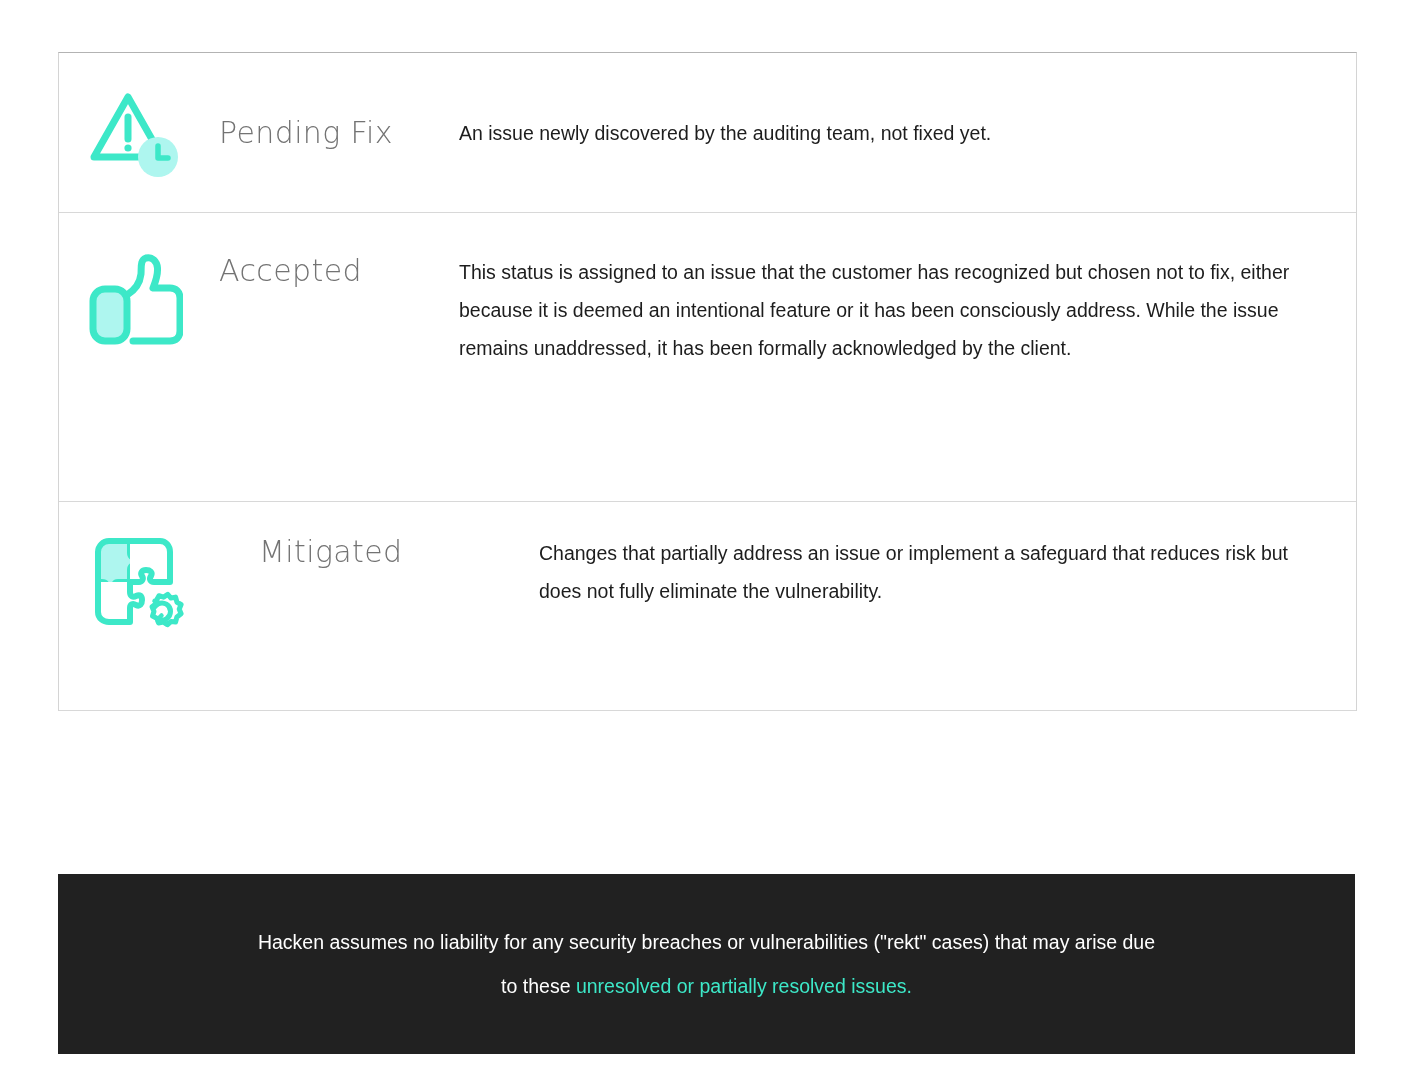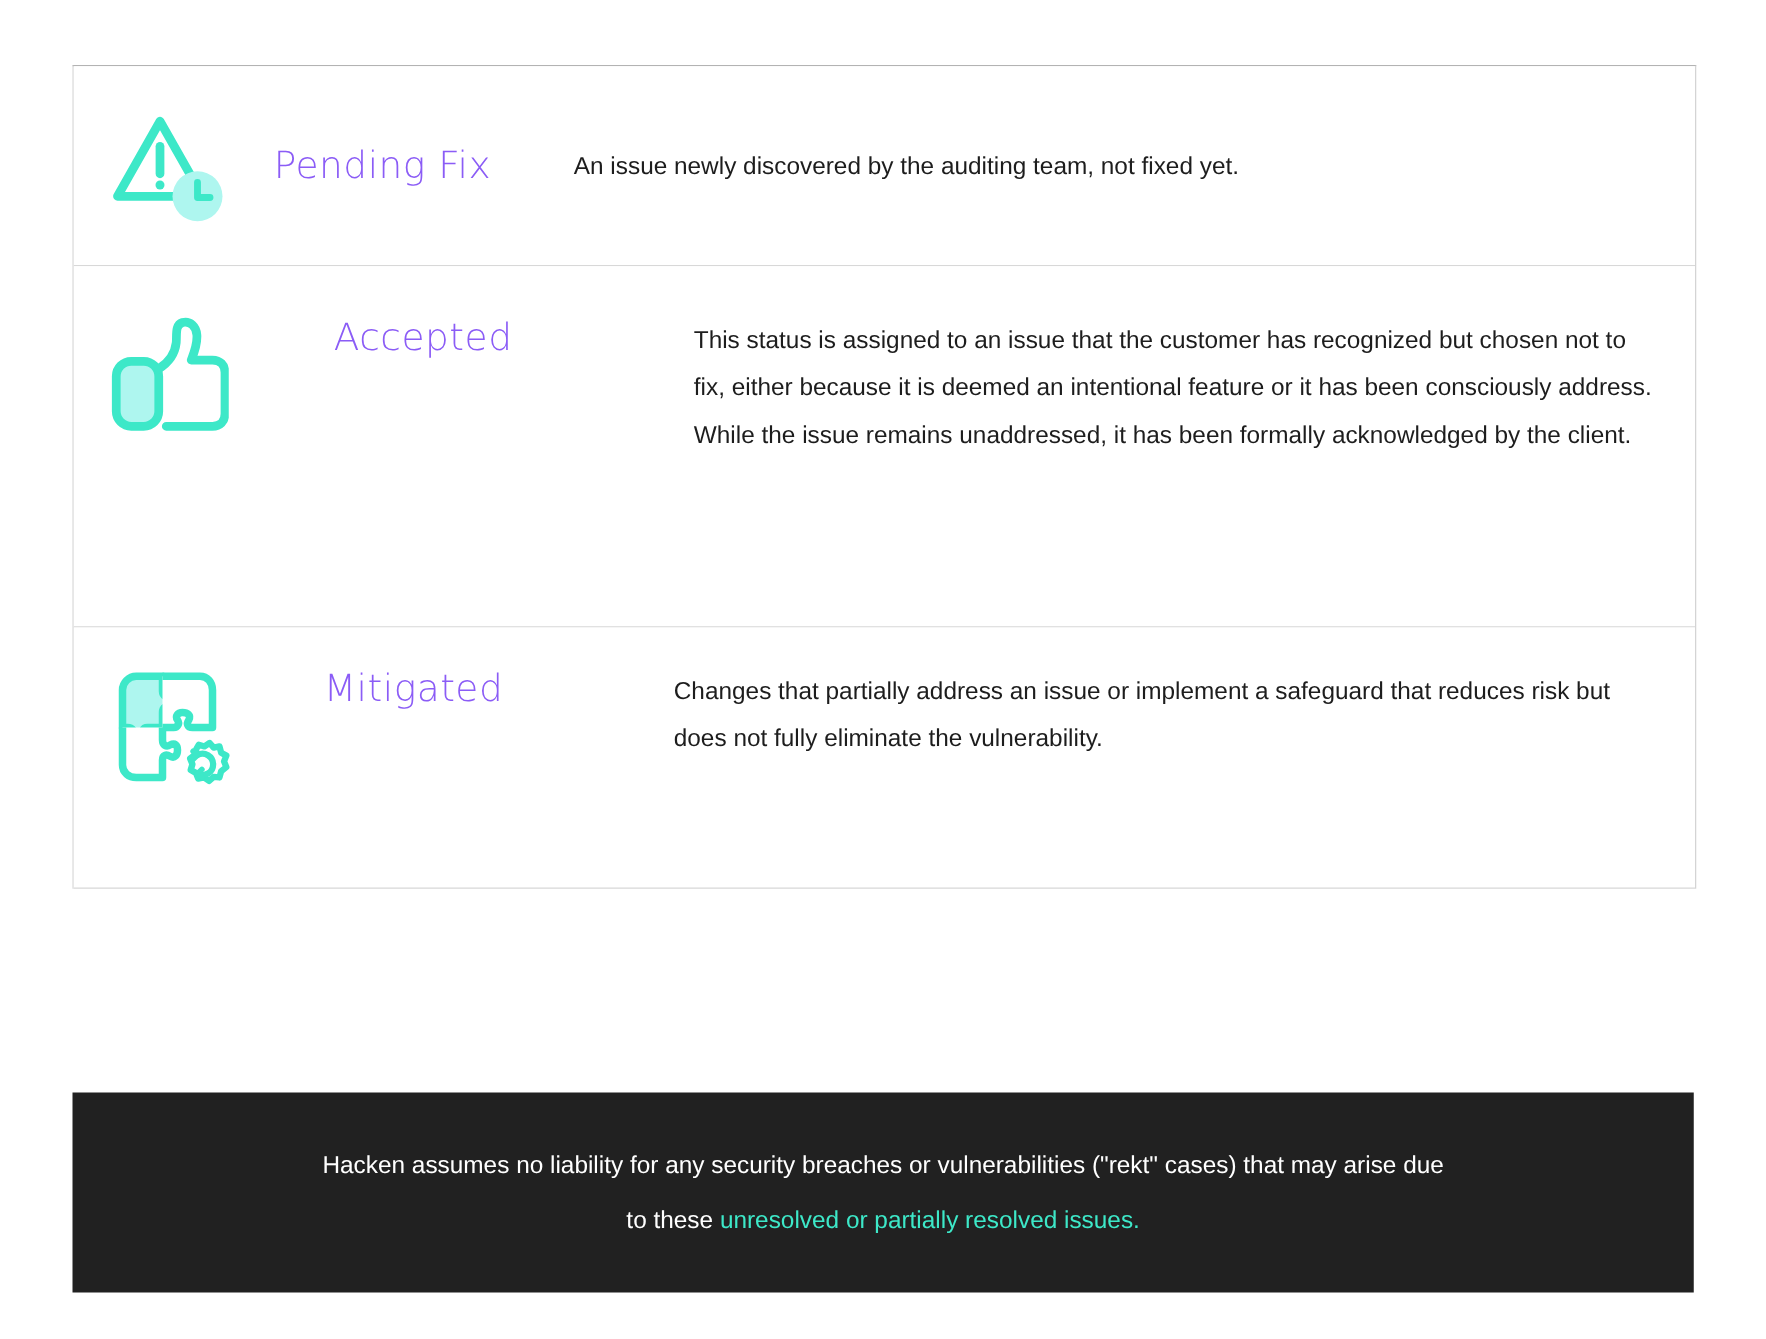--- a/index.html
+++ b/index.html
@@ -32,21 +32,21 @@
   }
   .legend-row {
     display: flex;
     align-items: flex-start;
     border-bottom: 1px solid #d8d8d8;
     box-sizing: border-box;
     background: #ffffff;
   }
   .row-pending   { height: 160px; }
   .row-resolved  { height: 164px; }
-  .row-accepted  { height: 289px; gap: 48px; }
+  .row-accepted  { height: 289px; }
   .row-mitigated { height: 209px; gap: 40px; }
 
   .icon-cell {
     width: 150px;
     flex: 0 0 150px;
     display: flex;
     align-items: center;
     justify-content: center;
     align-self: stretch;
   }
@@ -71,21 +71,21 @@
   .row-mitigated .title-cell {
     align-items: flex-start;
     padding-top: 40px;
   }
   .row-mitigated .title-cell { padding-top: 32px; }
 
   .status-title {
     font-family: "DejaVu Sans", sans-serif;
     font-size: 30px;
     font-weight: 300;
-    color: #8b5cf6;
+    color: #737373;
     letter-spacing: 0.4px;
     white-space: nowrap;
   }
 
   .desc-cell {
     flex: 1 1 auto;
     align-self: stretch;
     display: flex;
     align-items: center;
     padding-right: 30px;
@@ -105,21 +105,21 @@
     color: #1d1d1d;
     line-height: 38px;
     max-width: 850px;
   }
 
   .disclaimer-bar {
     position: absolute;
     left: 58px;
     top: 874px;
     width: 1297px;
-    height: 160px;
+    height: 180px;
     background: #212121;
     display: flex;
     align-items: center;
     justify-content: center;
     box-sizing: border-box;
   }
   .disclaimer-text {
     font-family: "Liberation Sans", sans-serif;
     font-size: 19.5px;
     color: #ffffff;

